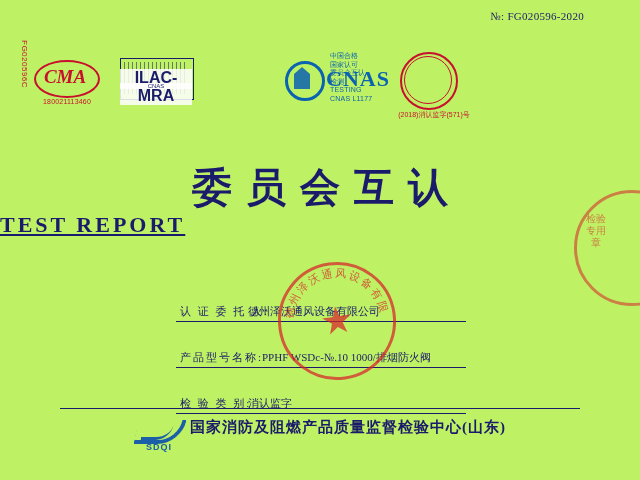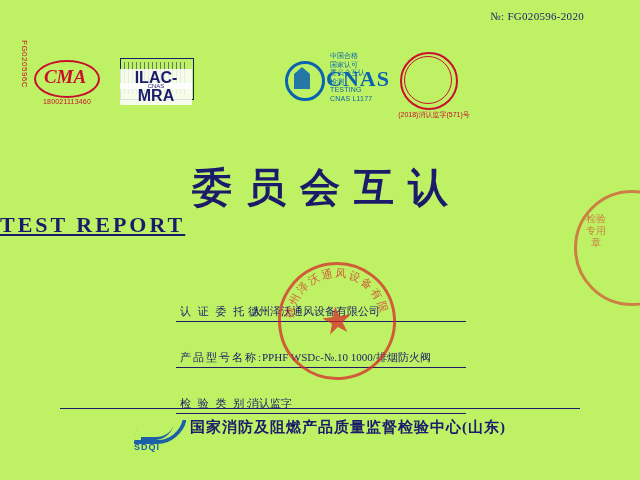--- a/index.html
+++ b/index.html
@@ -394,21 +394,21 @@
     left: 8px; top: 5px;
     width: 30px; height: 12px;
     border-bottom: 3px solid #1b5fa8;
     border-radius: 0 0 20px 0;
     transform: skewX(-12deg);
   }
   .sdqi .name {
     position: absolute;
     left: 0; top: 22px;
     width: 50px;
-    text-align: left;
+    text-align: center;
     font-family: "Liberation Sans", sans-serif;
     font-weight: bold;
     font-size: 9px;
     color: #1b5fa8;
     letter-spacing: 1px;
   }
   .org-cn {
     font-family: "Liberation Serif", serif;
     font-weight: bold;
     font-size: 15px;

